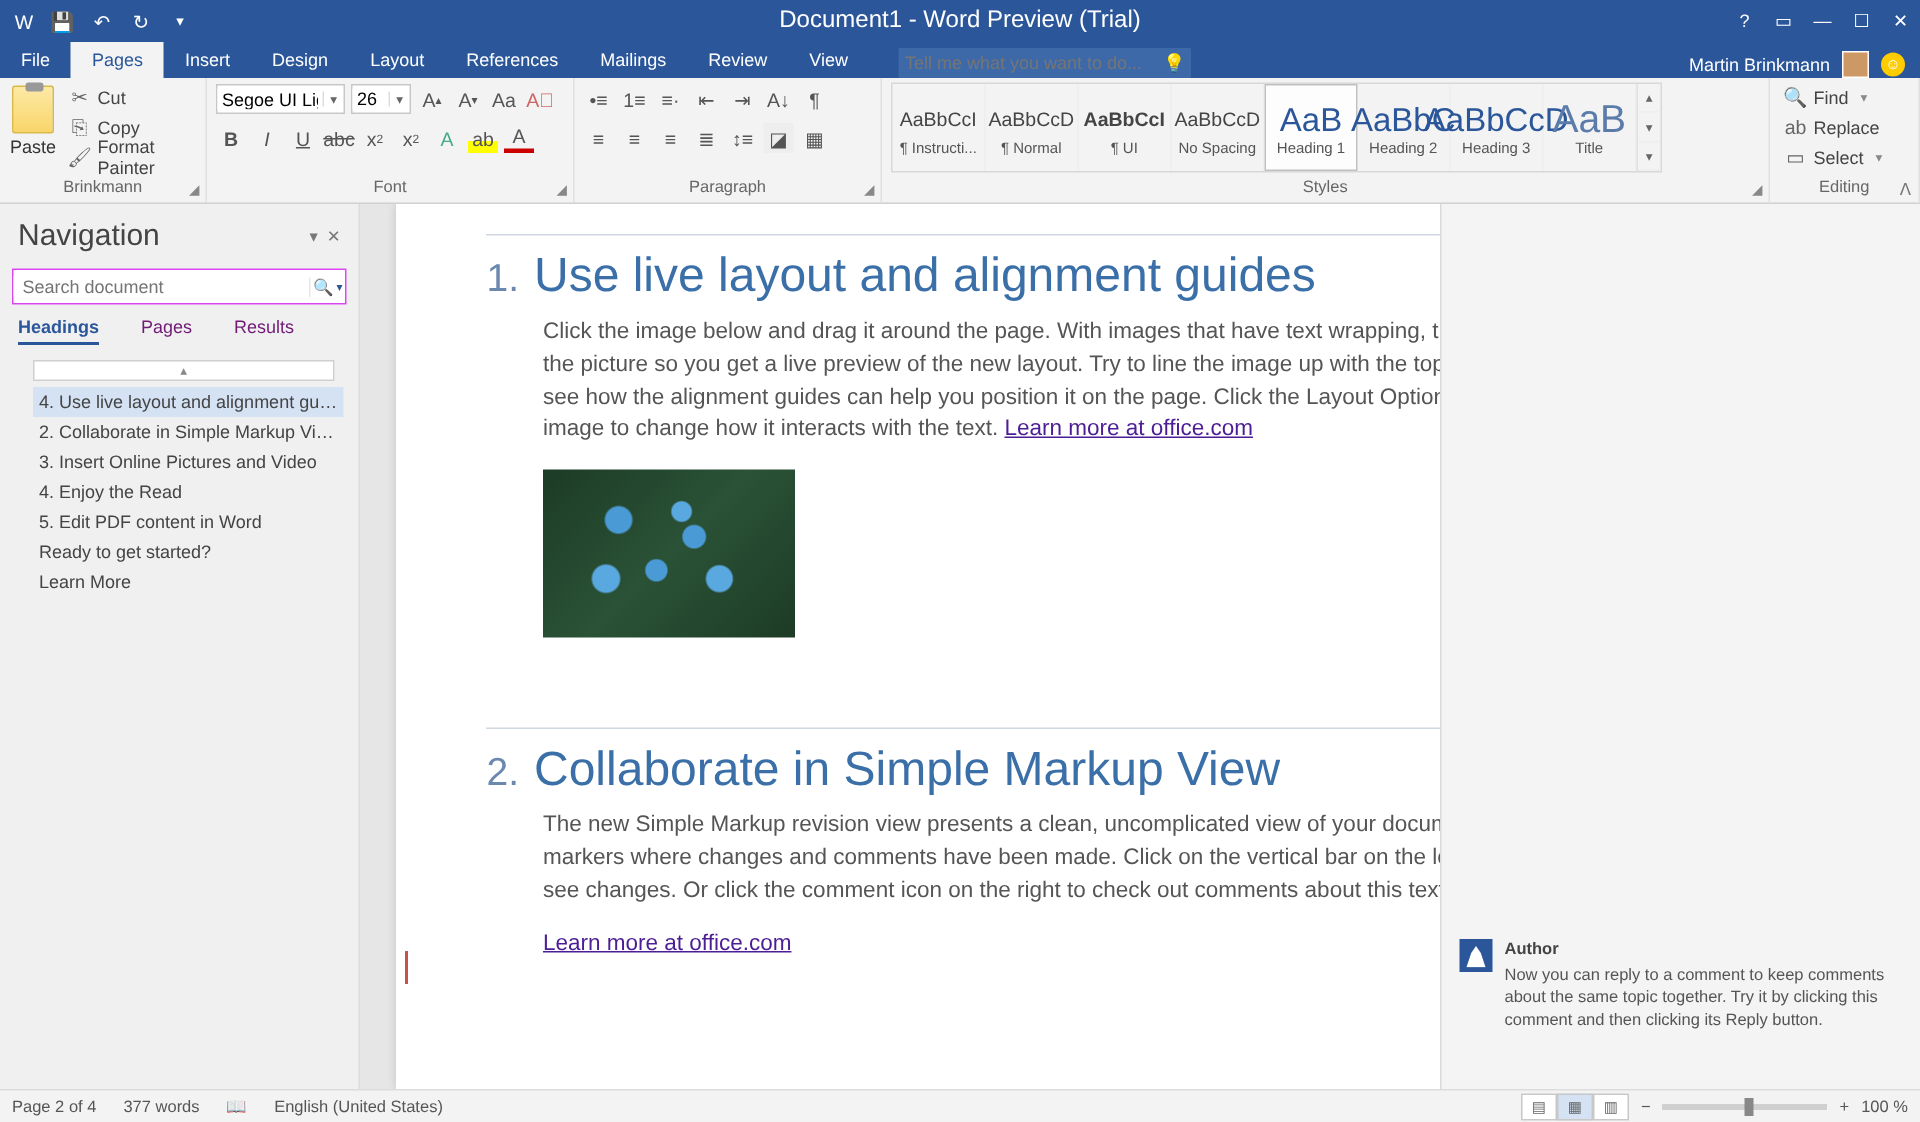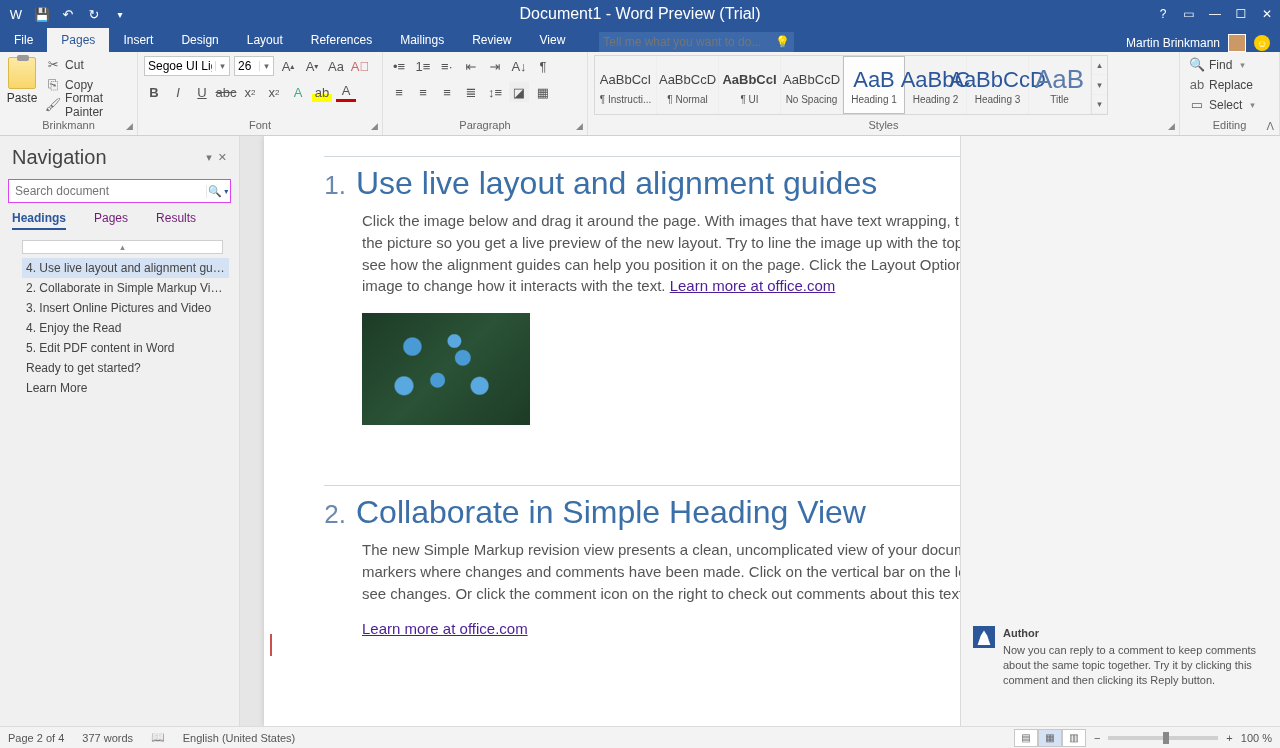--- a/index.html
+++ b/index.html
@@ -340,21 +340,21 @@
           <span class="num">1.</span>
           <span>Use live layout and alignment guides</span>
         </div>
         <div class="body-text">
           <span>Click the image below and drag it around the page. With images that have text wrapping, the text moves around the picture so you get a live preview of the new layout. Try to line the image up with the top of this paragraph to see how the alignment guides can help you position it on the page.  Click the Layout Options button next to the image to change how it interacts with the text. </span><a href="#">Learn more at office.com</a>
         </div>
         <div class="img-box"></div>
 
         <div class="h1" style="margin-top:40px;">
           <span class="num">2.</span>
-          <span>Collaborate in Simple Heading View</span>
+          <span>Collaborate in Simple Markup View</span>
         </div>
         <div class="body-text">
           <span>The new Simple Markup revision view presents a clean, uncomplicated view of your document, but you still see markers where changes and comments have been made. Click on the vertical bar on the left side of the text to see changes. Or click the comment icon on the right to check out comments about this text.</span>
         </div>
         <div class="body-text" style="margin-top:14px;">
           <a href="#">Learn more at office.com</a>
         </div>
       </div>
     </div>
     <div class="comment-pane">

